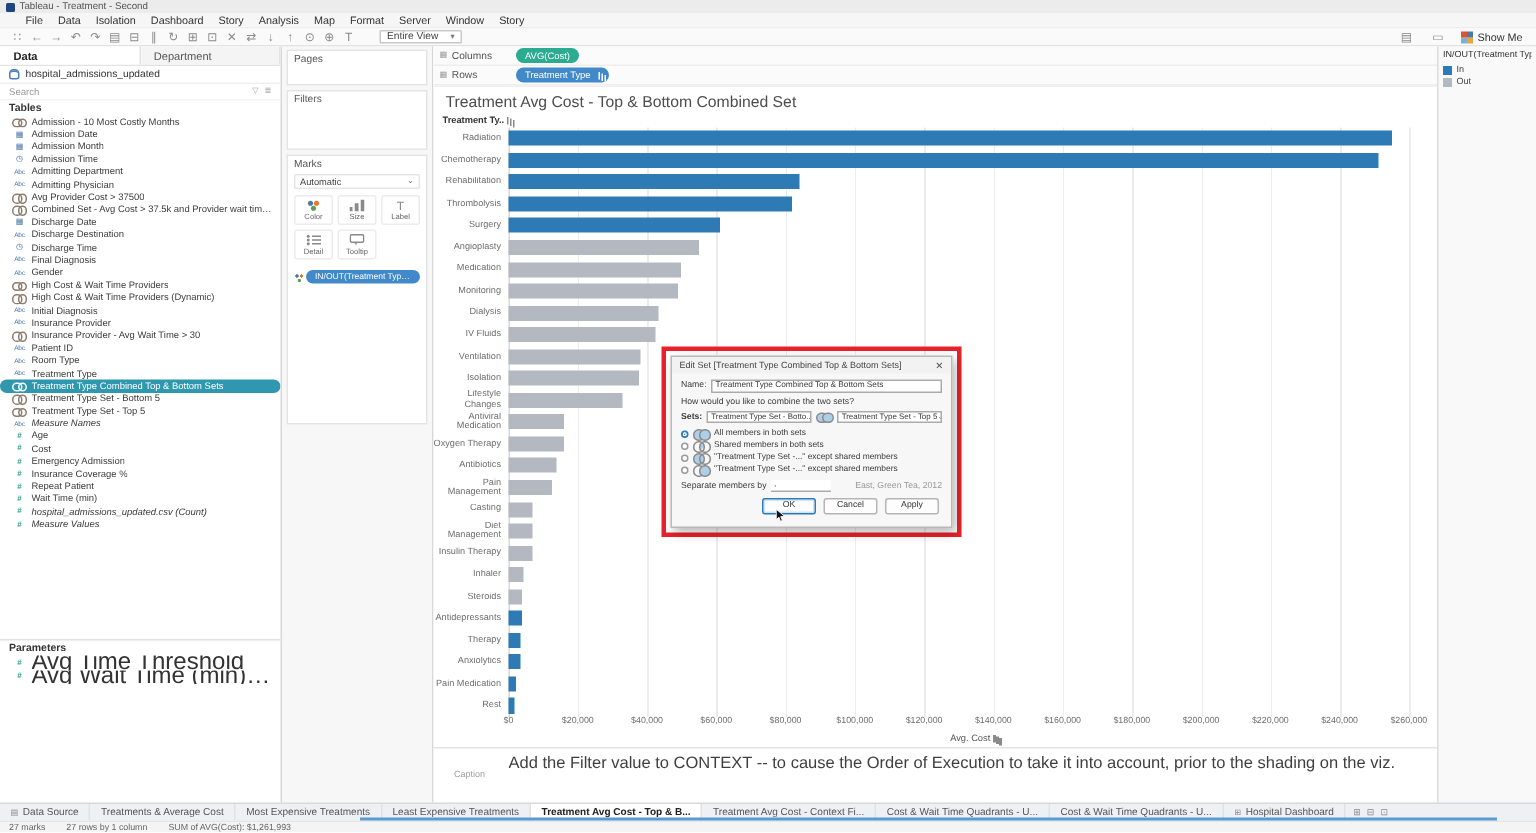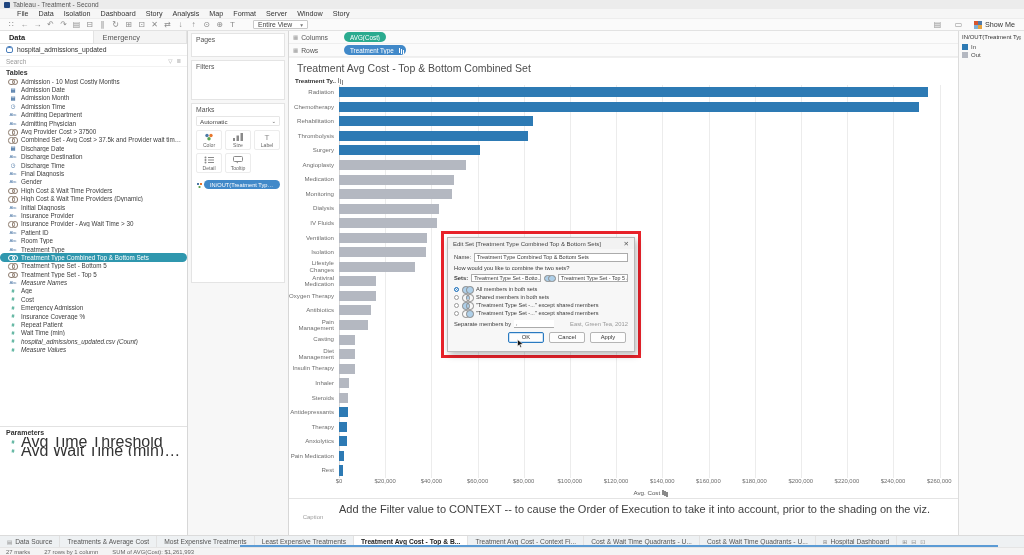--- a/index.html
+++ b/index.html
@@ -211,21 +211,21 @@
         <span>Show Me</span>
       </div>
     </div>
   </div>
 
   <div class="main">
 
     <div class="leftpane">
       <div class="pane-tabs">
         <div class="pane-tab active">Data</div>
-        <div class="pane-tab">Emergency</div>
+        <div class="pane-tab">Department</div>
       </div>
       <div class="ds-row">
         <span class="cyl"></span>
         <span>hospital_admissions_updated</span>
       </div>
       <div class="search-row">
         <span>Search</span>
         <span class="sr-icons">
           <span>▽</span>
           <span>≣</span>

